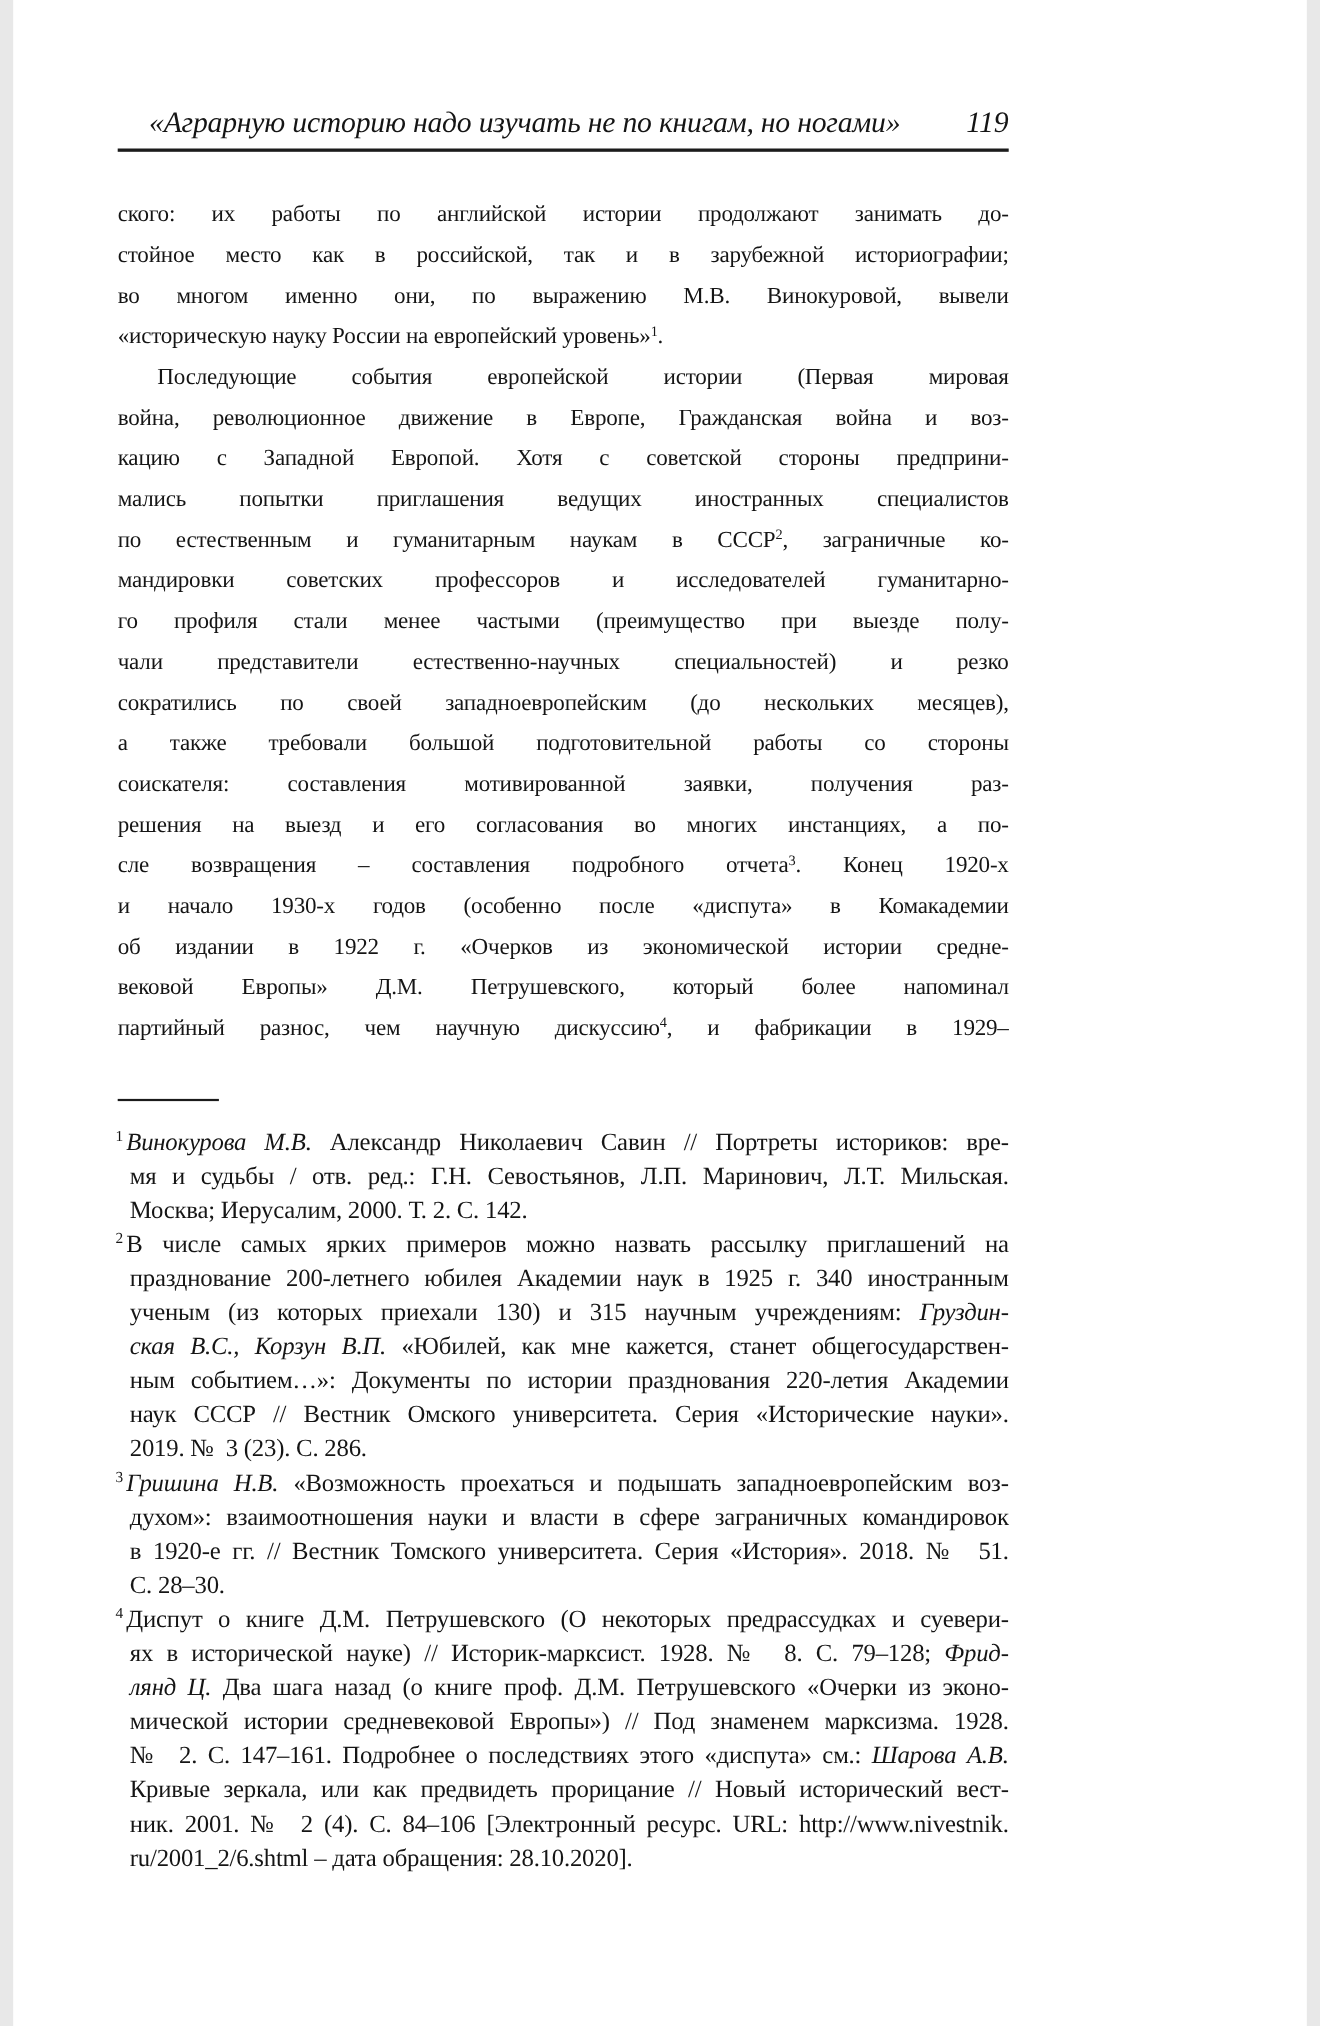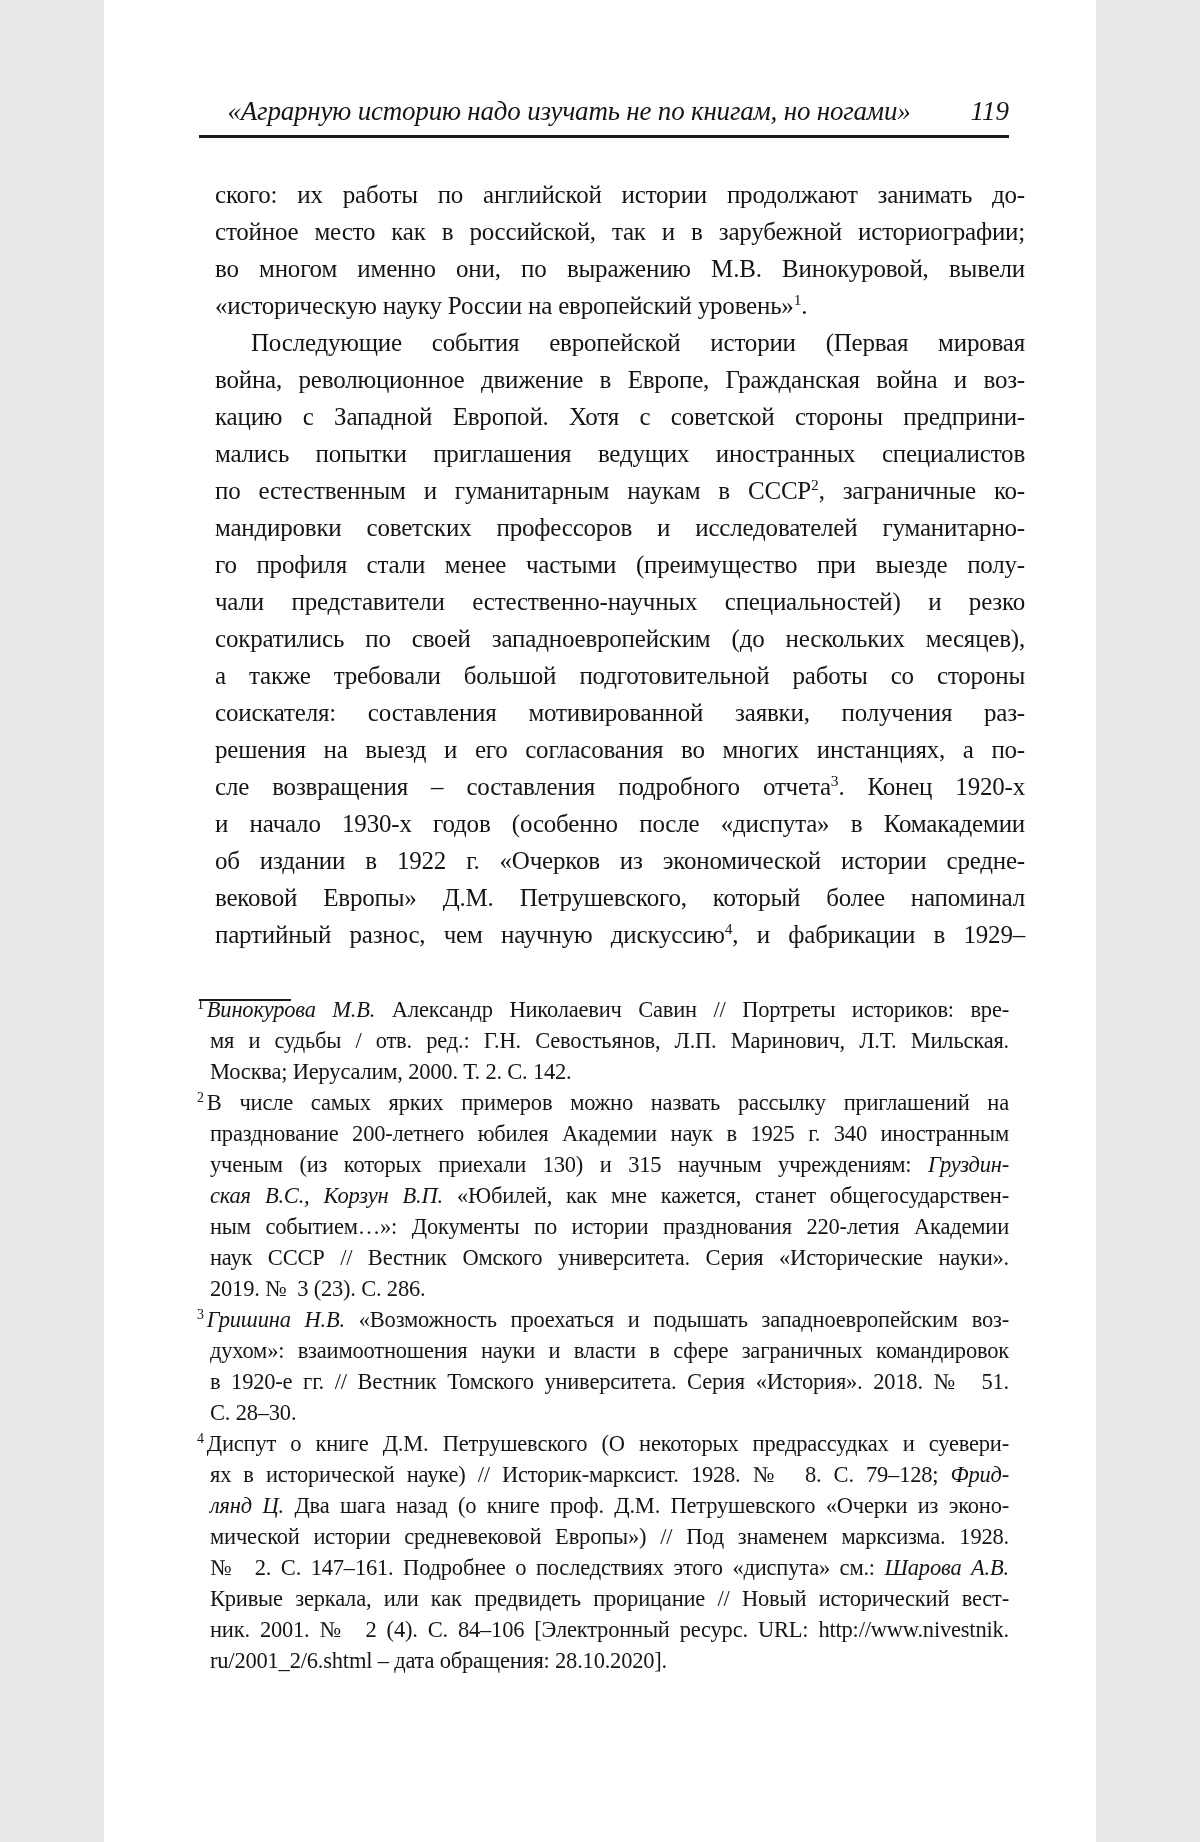--- a/index.html
+++ b/index.html
@@ -1,18 +1,18 @@
 <!DOCTYPE html>
 <html lang="ru"><head>
 <meta charset="utf-8">
 <style>
   html,body{margin:0;padding:0;background:#e8e8e8;}
   .page{
     position:relative;
-    width:992px;height:1842px;
+    width:1176px;height:1842px;
     background:#ffffff;
     color:#151515;
     font-family:"Liberation Serif","DejaVu Serif",serif;
     overflow:hidden;
     margin:0 auto;
   }
   .textblock{position:absolute;left:95px;width:810px;}
   
   .running-head{top:94px;height:40px;}
   .running-title{
@@ -26,42 +26,42 @@
   .folio{
     position:absolute;right:0;top:0;
     font-style:italic;
     font-size:27px;line-height:34px;
   }
   .head-rule{
     position:absolute;left:95px;top:135px;
     width:810px;height:3px;background:#1b1b1b;
   }
   
-  .bodytext{top:176px;font-size:25px;letter-spacing:-0.2px;margin-left:16px;}
+  .bodytext{top:176px;font-size:21px;letter-spacing:-0.2px;}
   .bodytext .line{line-height:37px;}
   .line{
     text-align:justify;
     -moz-text-align-last:justify;
     text-align-last:justify;
     white-space:normal;
   }
   .line.last{text-align-last:left;-moz-text-align-last:left;}
   .line.indent{text-indent:36px;}
   sup{
     font-size:0.62em;
     line-height:0;
     vertical-align:baseline;
     position:relative;top:-0.55em;
   }
   
   .fn-sep{
     position:absolute;left:95px;top:999px;
     width:92px;height:2px;background:#1b1b1b;
   }
-  .footnotes{top:994px;font-size:22.5px;letter-spacing:-0.2px;}
+  .footnotes{top:1022px;font-size:22.5px;letter-spacing:-0.2px;}
   .footnotes .line{line-height:31px;}
   .footnote{padding-left:11px;}
   .footnote .line.first{text-indent:-13px;}
   .fn-num{margin-right:3px;}
   i{font-style:italic;}
 </style>
 </head>
 <body>
 
 <div class="page">

